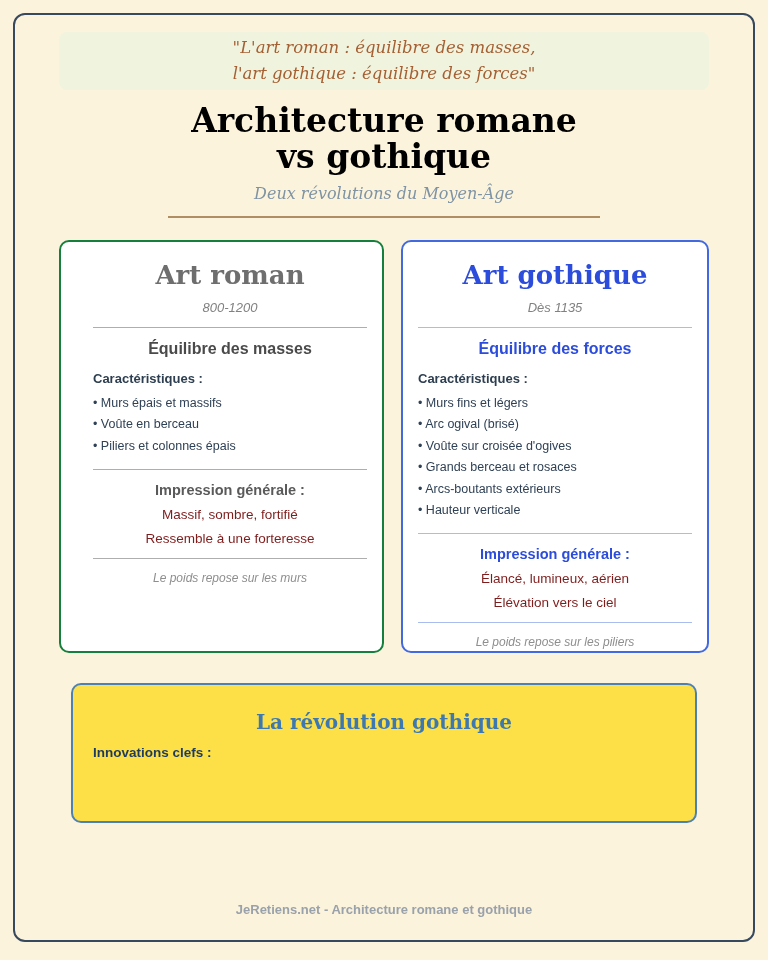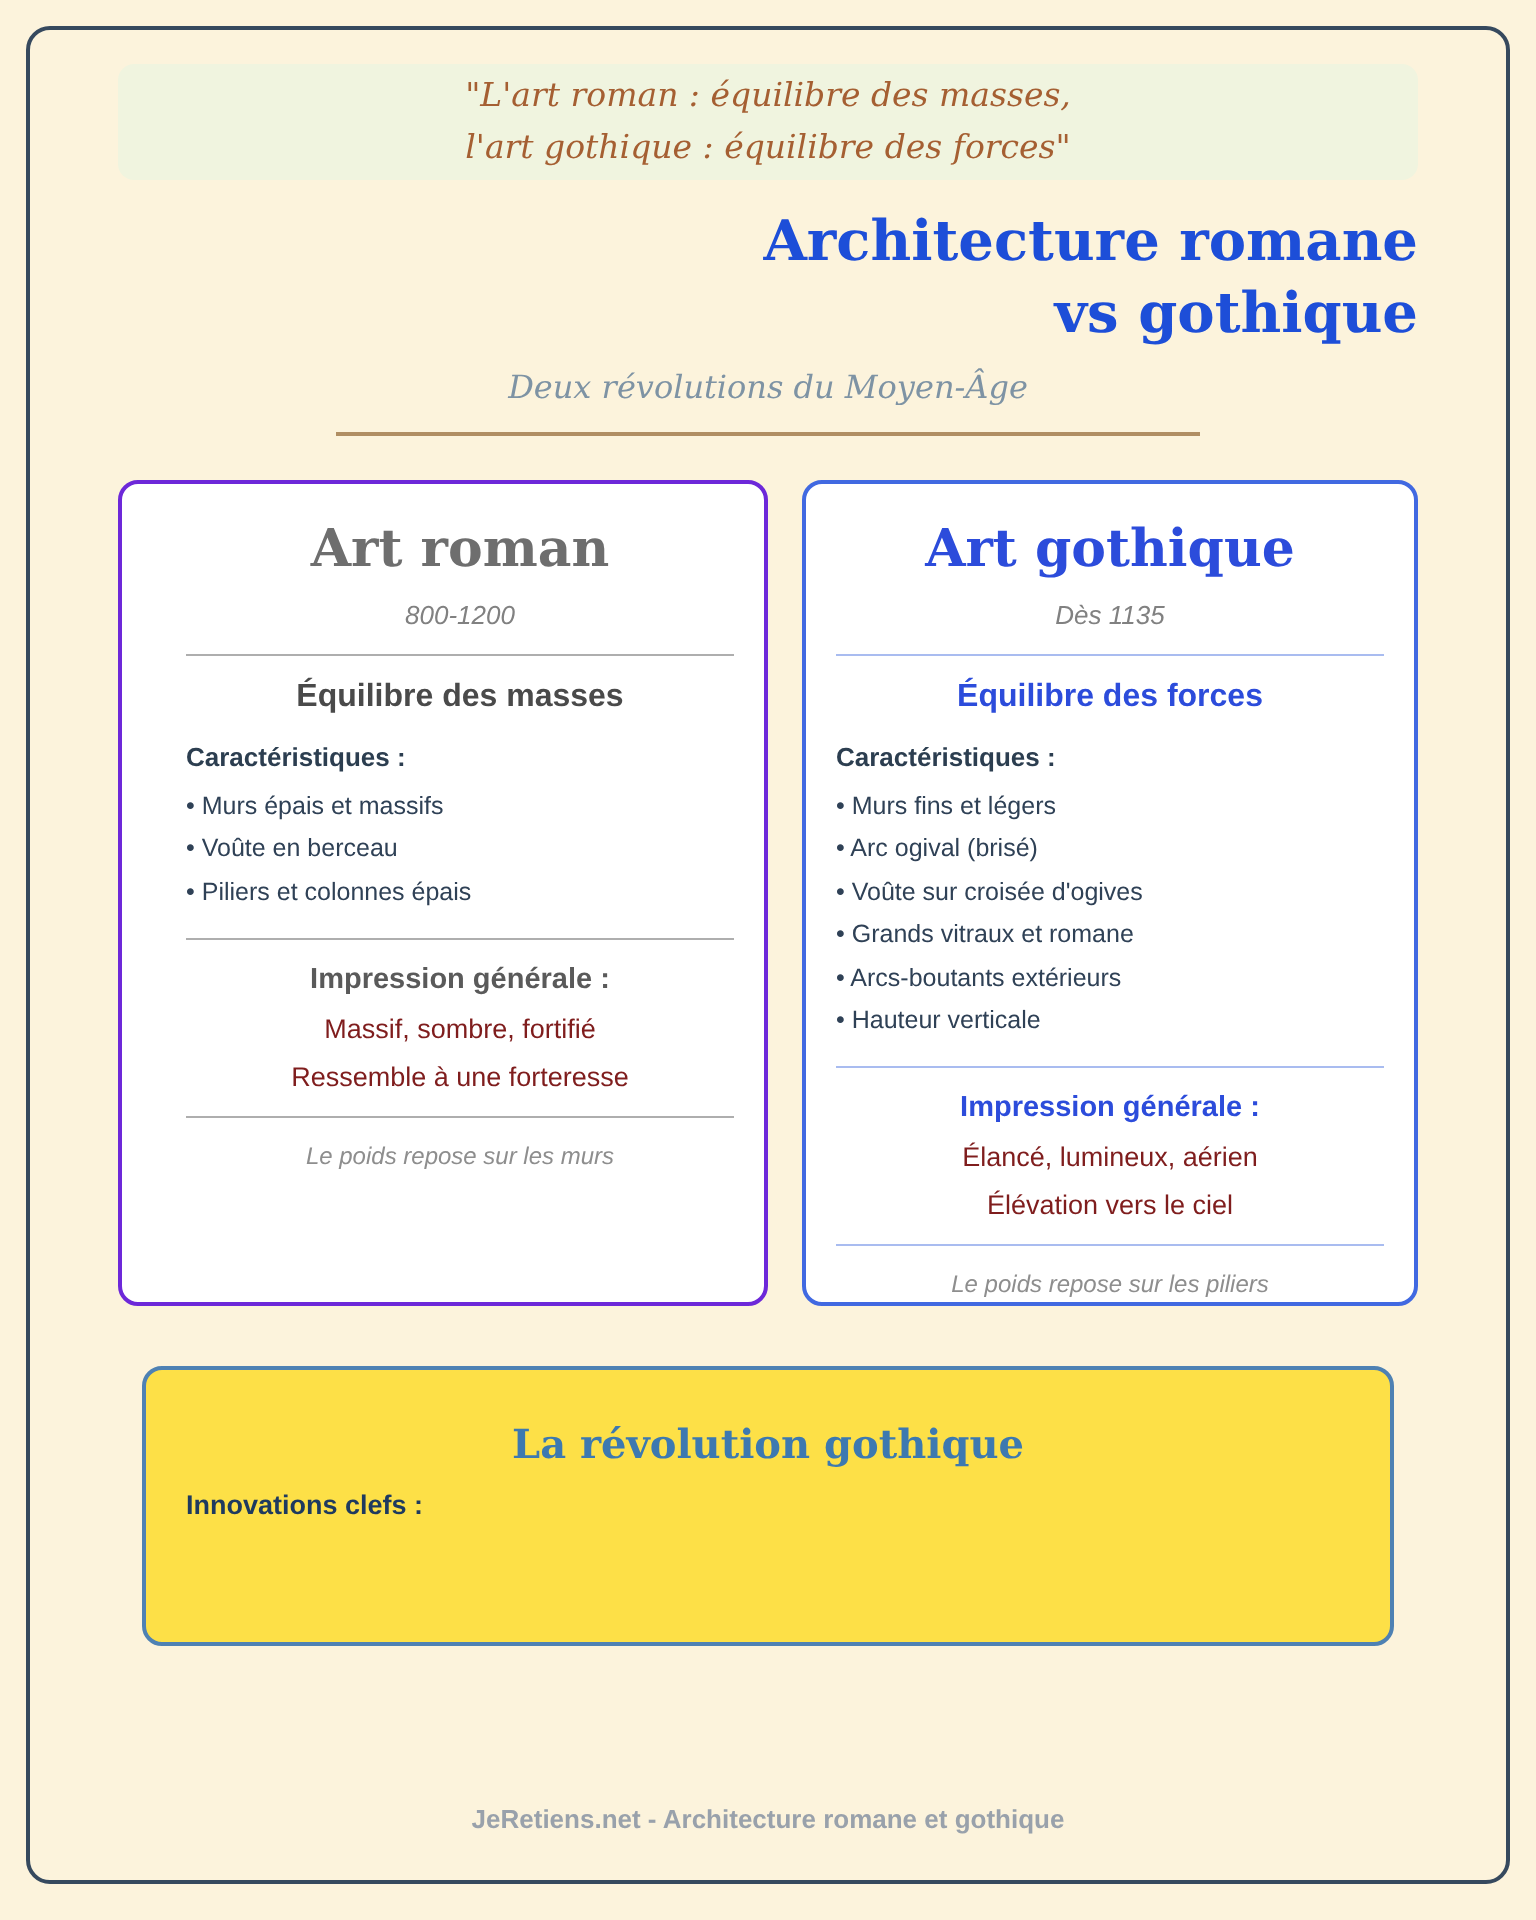--- a/index.html
+++ b/index.html
@@ -18,41 +18,41 @@
   .quote-box {
     background:#F0F4DF; border-radius:8px;
     height:58px; display:flex; flex-direction:column;
     align-items:center; justify-content:center;
     font-family:"DejaVu Serif", serif; font-style:italic;
     font-size:16.5px; line-height:26px; color:#A55F32;
     text-align:center;
   }
   
   .page-title {
-    margin-top:13px; text-align:right;
+    margin-top:13px; text-align:center;
     font-family:"DejaVu Serif", serif; font-weight:bold;
-    font-size:28px; line-height:36px; color:#1d4ed8;
+    font-size:33px; line-height:36px; color:#000000;
   }
   .page-subtitle {
     margin-top:9px; text-align:center;
     font-family:"DejaVu Serif", serif; font-style:italic;
     font-size:16px; color:#7E93A4;
   }
   .title-divider {
     width:432px; margin:13px auto 0 auto;
     border-top:2px solid #B08E63;
   }
   
   .cards-row { display:flex; gap:17px; margin-top:22px; }
   .card {
     flex:1; height:413px; background:#FFFFFF;
     border-radius:10px; padding:10px 15px;
     text-align:center; overflow:hidden;
   }
-  .card.roman  { border:2px solid #6d28d9;padding-left:32px; }
+  .card.roman  { border:2px solid #15803d;padding-left:32px; }
   .card.gothic { border:2px solid #4169E1; }
   .card-title {
     font-family:"DejaVu Serif", serif; font-weight:bold;
     font-size:26px; margin-top:8px;
   }
   .roman  .card-title { color:#6E6E6E; }
   .gothic .card-title { color:#2C4CDB; }
   .card-period {
     margin-top:10px; font-style:italic; font-size:13px; color:#818181;
   }
@@ -141,21 +141,21 @@
     <div class="card gothic">
       <div class="card-title">Art gothique</div>
       <div class="card-period">Dès 1135</div>
       <div class="card-hr"></div>
       <div class="card-principle">Équilibre des forces</div>
       <div class="char-label">Caractéristiques :</div>
       <ul class="char-list">
         <li>Murs fins et légers</li>
         <li>Arc ogival (brisé)</li>
         <li>Voûte sur croisée d'ogives</li>
-        <li>Grands vitraux et romane</li>
+        <li>Grands berceau et rosaces</li>
         <li>Arcs-boutants extérieurs</li>
         <li>Hauteur verticale</li>
       </ul>
       <div class="card-hr"></div>
       <div class="impression-label">Impression générale :</div>
       <div class="impression-line">Élancé, lumineux, aérien</div>
       <div class="impression-line">Élévation vers le ciel</div>
       <div class="card-hr"></div>
       <div class="card-note">Le poids repose sur les piliers</div>
 

